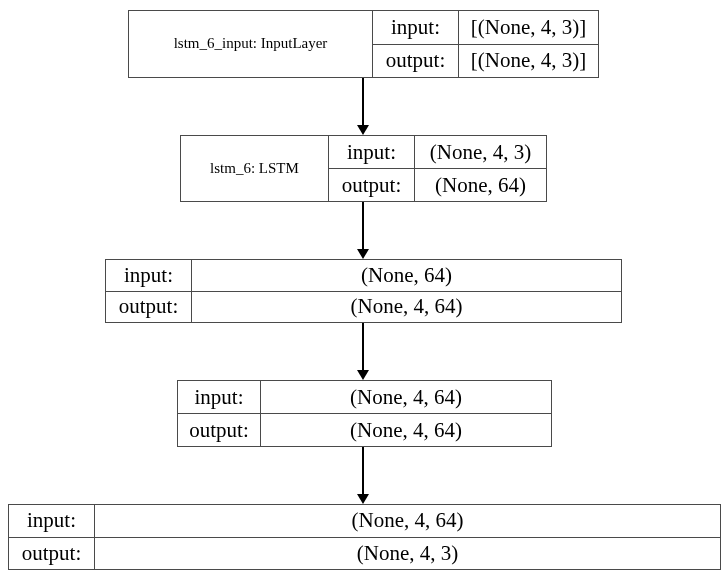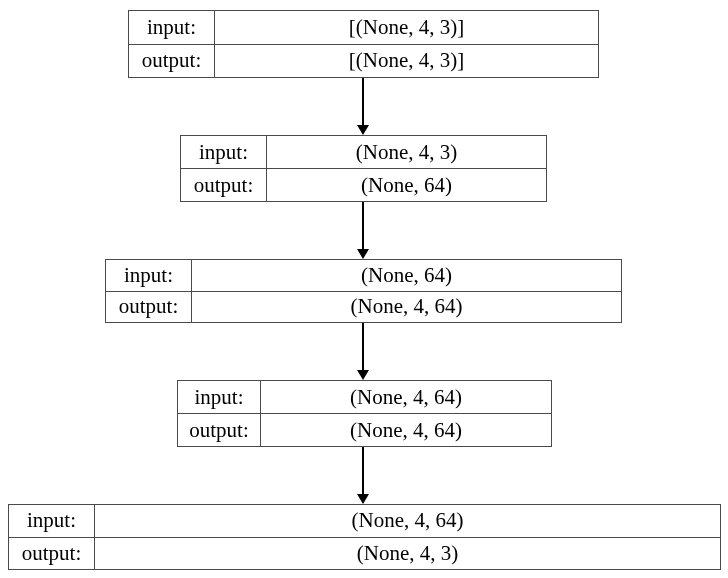--- a/index.html
+++ b/index.html
@@ -128,33 +128,35 @@
     <div class="edge-line" style="height:47px;"></div>
     <div class="edge-head" style="top:47px;"></div>
   </div>
 
   <div class="edge" style="left:362px; top:447px; height:57px;">
     <div class="edge-line" style="height:47px;"></div>
     <div class="edge-head" style="top:47px;"></div>
   </div>
 
   <div class="node" style="left:128px; top:10px; width:471px; height:68px;">
+    <div class="node-name" style="width:244px;">lstm_6_input: InputLayer</div>
     <div class="node-io">
       <div class="io-row first">
         <div class="io-label" style="width:86px;">input:</div>
         <div class="io-shape">[(None, 4, 3)]</div>
       </div>
       <div class="io-row">
         <div class="io-label" style="width:86px;">output:</div>
         <div class="io-shape">[(None, 4, 3)]</div>
       </div>
     </div>
   </div>
 
   <div class="node" style="left:180px; top:135px; width:367px; height:67px;">
+    <div class="node-name" style="width:148px;">lstm_6: LSTM</div>
     <div class="node-io">
       <div class="io-row first">
         <div class="io-label" style="width:86px;">input:</div>
         <div class="io-shape">(None, 4, 3)</div>
       </div>
       <div class="io-row">
         <div class="io-label" style="width:86px;">output:</div>
         <div class="io-shape">(None, 64)</div>
       </div>
     </div>

